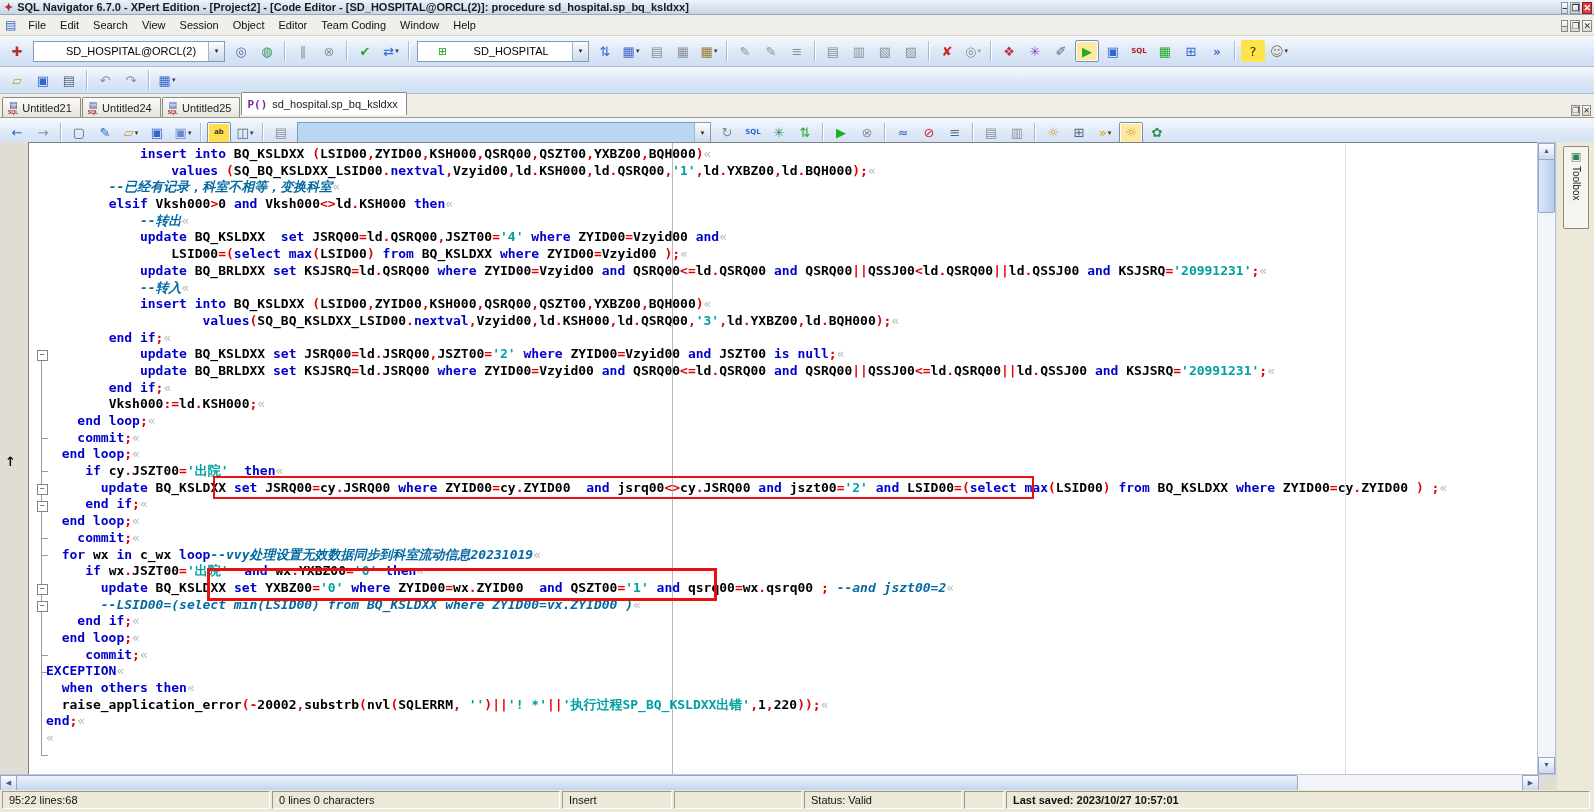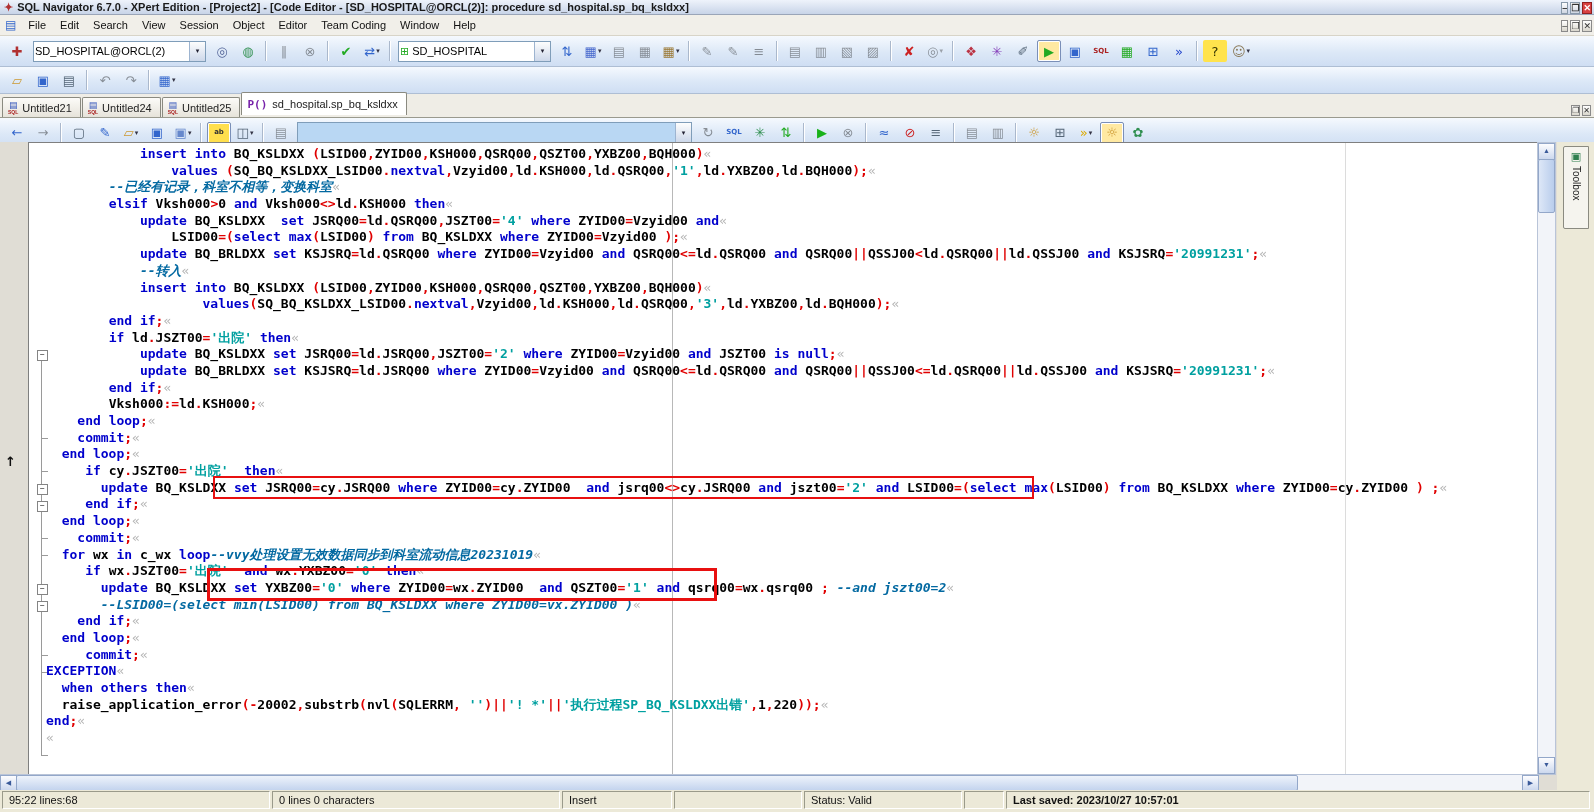--- a/index.html
+++ b/index.html
@@ -31,21 +31,21 @@
   #toolbar-editor{height:29px;}
   .ic{width:22px;height:20px;display:inline-flex;align-items:center;justify-content:center;margin:0 1px;
     font-family:"DejaVu Sans",sans-serif;font-size:13px;border:1px solid transparent;border-radius:2px;position:relative;}
   .ic .g{line-height:1;}
   .ic .g.txt{font-size:7px;font-weight:bold;letter-spacing:0;}
   .ic.dis{opacity:.4;filter:grayscale(1);}
   .ic.boxed{border:1px solid #7a8fb8;background:#ffe9a2;box-shadow:inset 0 0 0 1px #fff;}
   .ic .dd{font-size:7px;color:#334;margin-left:1px;}
   .tsep{width:0;height:20px;border-left:1px solid #aab8cc;border-right:1px solid #ffffff;margin:0 4px;}
   .combo{display:inline-flex;align-items:center;height:19px;background:#fff;border:1px solid #7f9db9;
-    margin:0 3px;font-size:11px;padding-left:1px;overflow:hidden;}
+    margin:0 3px;font-size:11px;padding-left:20px;overflow:hidden;text-align:center;}
   .combo .cic{font-size:11px;margin-right:3px;font-family:"DejaVu Sans",sans-serif;}
   .combo .cval{flex:1;white-space:nowrap;overflow:hidden;}
   .combo .cbtn{width:15px;height:100%;background:linear-gradient(#fdfdfd,#cdd8ea);border-left:1px solid #9db4d0;
     font-size:7px;display:flex;align-items:center;justify-content:center;color:#223;}
 
   
   #tabbar{height:23px;background:#efede6;display:flex;align-items:flex-end;padding:0 2px;border-bottom:1px solid #9a9a8e;}
   .tab{display:inline-flex;align-items:center;height:19px;padding:0 8px 0 5px;margin-right:1px;font-size:11px;color:#222;
     background:linear-gradient(#fcfbf8,#e6e3da);border:1px solid #8a8a80;border-bottom:none;border-radius:2px 2px 0 0;white-space:nowrap;}
   .tab.active{height:22px;background:#ffffff;font-weight:normal;}
@@ -400,28 +400,28 @@
           <div class="gut-tick" style="top: 411.8px;"></div>
           <div class="gut-tick" style="top: 512px;"></div>
           <div class="gut-tick" style="top: 528.7px;"></div>
           <div class="gut-tick" style="top: 612.2px;"></div>
         </div>
       <div id="code">
           <div class="cl"><span>            </span><span class="k">insert</span><span> </span><span class="k">into</span><span> </span><span class="id">BQ_KSLDXX</span><span> </span><span class="p">(</span><span class="id">LSID00</span><span class="p">,</span><span class="id">ZYID00</span><span class="p">,</span><span class="id">KSH000</span><span class="p">,</span><span class="id">QSRQ00</span><span class="p">,</span><span class="id">QSZT00</span><span class="p">,</span><span class="id">YXBZ00</span><span class="p">,</span><span class="id">BQH000</span><span class="p">)</span><span class="mk">«</span></div>
           <div class="cl"><span>                </span><span class="k">values</span><span> </span><span class="p">(</span><span class="id">SQ_BQ_KSLDXX_LSID00</span><span class="p">.</span><span class="k">nextval</span><span class="p">,</span><span class="id">Vzyid00</span><span class="p">,</span><span class="id">ld</span><span class="p">.</span><span class="id">KSH000</span><span class="p">,</span><span class="id">ld</span><span class="p">.</span><span class="id">QSRQ00</span><span class="p">,</span><span class="s">'1'</span><span class="p">,</span><span class="id">ld</span><span class="p">.</span><span class="id">YXBZ00</span><span class="p">,</span><span class="id">ld</span><span class="p">.</span><span class="id">BQH000</span><span class="p">)</span><span class="p">;</span><span class="mk">«</span></div>
           <div class="cl"><span>        </span><span class="c">--已经有记录，科室不相等，变换科室</span><span class="mk">«</span></div>
           <div class="cl"><span>        </span><span class="k">elsif</span><span> </span><span class="id">Vksh000</span><span class="p">&gt;</span><span class="id">0</span><span> </span><span class="k">and</span><span> </span><span class="id">Vksh000</span><span class="p">&lt;</span><span class="p">&gt;</span><span class="id">ld</span><span class="p">.</span><span class="id">KSH000</span><span> </span><span class="k">then</span><span class="mk">«</span></div>
+          <div class="cl"><span>            </span><span class="c">--转出</span><span class="mk">«</span></div>
           <div class="cl"><span>            </span><span class="k">update</span><span> </span><span class="id">BQ_KSLDXX</span><span>  </span><span class="k">set</span><span> </span><span class="id">JSRQ00</span><span class="p">=</span><span class="id">ld</span><span class="p">.</span><span class="id">QSRQ00</span><span class="p">,</span><span class="id">JSZT00</span><span class="p">=</span><span class="s">'4'</span><span> </span><span class="k">where</span><span> </span><span class="id">ZYID00</span><span class="p">=</span><span class="id">Vzyid00</span><span> </span><span class="k">and</span><span class="mk">«</span></div>
           <div class="cl"><span>                </span><span class="id">LSID00</span><span class="p">=</span><span class="p">(</span><span class="k">select</span><span> </span><span class="k">max</span><span class="p">(</span><span class="id">LSID00</span><span class="p">)</span><span> </span><span class="k">from</span><span> </span><span class="id">BQ_KSLDXX</span><span> </span><span class="k">where</span><span> </span><span class="id">ZYID00</span><span class="p">=</span><span class="id">Vzyid00</span><span> </span><span class="p">)</span><span class="p">;</span><span class="mk">«</span></div>
           <div class="cl"><span>            </span><span class="k">update</span><span> </span><span class="id">BQ_BRLDXX</span><span> </span><span class="k">set</span><span> </span><span class="id">KSJSRQ</span><span class="p">=</span><span class="id">ld</span><span class="p">.</span><span class="id">QSRQ00</span><span> </span><span class="k">where</span><span> </span><span class="id">ZYID00</span><span class="p">=</span><span class="id">Vzyid00</span><span> </span><span class="k">and</span><span> </span><span class="id">QSRQ00</span><span class="p">&lt;</span><span class="p">=</span><span class="id">ld</span><span class="p">.</span><span class="id">QSRQ00</span><span> </span><span class="k">and</span><span> </span><span class="id">QSRQ00</span><span class="p">|</span><span class="p">|</span><span class="id">QSSJ00</span><span class="p">&lt;</span><span class="id">ld</span><span class="p">.</span><span class="id">QSRQ00</span><span class="p">|</span><span class="p">|</span><span class="id">ld</span><span class="p">.</span><span class="id">QSSJ00</span><span> </span><span class="k">and</span><span> </span><span class="id">KSJSRQ</span><span class="p">=</span><span class="s">'20991231'</span><span class="p">;</span><span class="mk">«</span></div>
           <div class="cl"><span>            </span><span class="c">--转入</span><span class="mk">«</span></div>
           <div class="cl"><span>            </span><span class="k">insert</span><span> </span><span class="k">into</span><span> </span><span class="id">BQ_KSLDXX</span><span> </span><span class="p">(</span><span class="id">LSID00</span><span class="p">,</span><span class="id">ZYID00</span><span class="p">,</span><span class="id">KSH000</span><span class="p">,</span><span class="id">QSRQ00</span><span class="p">,</span><span class="id">QSZT00</span><span class="p">,</span><span class="id">YXBZ00</span><span class="p">,</span><span class="id">BQH000</span><span class="p">)</span><span class="mk">«</span></div>
           <div class="cl"><span>                    </span><span class="k">values</span><span class="p">(</span><span class="id">SQ_BQ_KSLDXX_LSID00</span><span class="p">.</span><span class="k">nextval</span><span class="p">,</span><span class="id">Vzyid00</span><span class="p">,</span><span class="id">ld</span><span class="p">.</span><span class="id">KSH000</span><span class="p">,</span><span class="id">ld</span><span class="p">.</span><span class="id">QSRQ00</span><span class="p">,</span><span class="s">'3'</span><span class="p">,</span><span class="id">ld</span><span class="p">.</span><span class="id">YXBZ00</span><span class="p">,</span><span class="id">ld</span><span class="p">.</span><span class="id">BQH000</span><span class="p">)</span><span class="p">;</span><span class="mk">«</span></div>
           <div class="cl"><span>        </span><span class="k">end</span><span> </span><span class="k">if</span><span class="p">;</span><span class="mk">«</span></div>
-          <div class="cl"><span>        </span><span class="k">if</span><span> </span><span class="id">ld</span><span class="p">.</span><span class="id">JSZT00</span><span class="p">=</span><span class="s">'出院'</span><span> </span><span class="k">then</span><span class="mk">«</span></div>
           <div class="cl"><span>            </span><span class="k">update</span><span> </span><span class="id">BQ_KSLDXX</span><span> </span><span class="k">set</span><span> </span><span class="id">JSRQ00</span><span class="p">=</span><span class="id">ld</span><span class="p">.</span><span class="id">JSRQ00</span><span class="p">,</span><span class="id">JSZT00</span><span class="p">=</span><span class="s">'2'</span><span> </span><span class="k">where</span><span> </span><span class="id">ZYID00</span><span class="p">=</span><span class="id">Vzyid00</span><span> </span><span class="k">and</span><span> </span><span class="id">JSZT00</span><span> </span><span class="k">is</span><span> </span><span class="k">null</span><span class="p">;</span><span class="mk">«</span></div>
           <div class="cl"><span>            </span><span class="k">update</span><span> </span><span class="id">BQ_BRLDXX</span><span> </span><span class="k">set</span><span> </span><span class="id">KSJSRQ</span><span class="p">=</span><span class="id">ld</span><span class="p">.</span><span class="id">JSRQ00</span><span> </span><span class="k">where</span><span> </span><span class="id">ZYID00</span><span class="p">=</span><span class="id">Vzyid00</span><span> </span><span class="k">and</span><span> </span><span class="id">QSRQ00</span><span class="p">&lt;</span><span class="p">=</span><span class="id">ld</span><span class="p">.</span><span class="id">QSRQ00</span><span> </span><span class="k">and</span><span> </span><span class="id">QSRQ00</span><span class="p">|</span><span class="p">|</span><span class="id">QSSJ00</span><span class="p">&lt;</span><span class="p">=</span><span class="id">ld</span><span class="p">.</span><span class="id">QSRQ00</span><span class="p">|</span><span class="p">|</span><span class="id">ld</span><span class="p">.</span><span class="id">QSSJ00</span><span> </span><span class="k">and</span><span> </span><span class="id">KSJSRQ</span><span class="p">=</span><span class="s">'20991231'</span><span class="p">;</span><span class="mk">«</span></div>
           <div class="cl"><span>        </span><span class="k">end</span><span> </span><span class="k">if</span><span class="p">;</span><span class="mk">«</span></div>
           <div class="cl"><span>        </span><span class="id">Vksh000</span><span class="p">:</span><span class="p">=</span><span class="id">ld</span><span class="p">.</span><span class="id">KSH000</span><span class="p">;</span><span class="mk">«</span></div>
           <div class="cl"><span>    </span><span class="k">end</span><span> </span><span class="k">loop</span><span class="p">;</span><span class="mk">«</span></div>
           <div class="cl"><span>    </span><span class="k">commit</span><span class="p">;</span><span class="mk">«</span></div>
           <div class="cl"><span>  </span><span class="k">end</span><span> </span><span class="k">loop</span><span class="p">;</span><span class="mk">«</span></div>
           <div class="cl"><span>     </span><span class="k">if</span><span> </span><span class="id">cy</span><span class="p">.</span><span class="id">JSZT00</span><span class="p">=</span><span class="s">'出院'</span><span>  </span><span class="k">then</span><span class="mk">«</span></div>
           <div class="cl"><span>       </span><span class="k">update</span><span> </span><span class="id">BQ_KSLDXX</span><span> </span><span class="k">set</span><span> </span><span class="id">JSRQ00</span><span class="p">=</span><span class="id">cy</span><span class="p">.</span><span class="id">JSRQ00</span><span> </span><span class="k">where</span><span> </span><span class="id">ZYID00</span><span class="p">=</span><span class="id">cy</span><span class="p">.</span><span class="id">ZYID00</span><span>  </span><span class="k">and</span><span> </span><span class="id">jsrq00</span><span class="p">&lt;</span><span class="p">&gt;</span><span class="id">cy</span><span class="p">.</span><span class="id">JSRQ00</span><span> </span><span class="k">and</span><span> </span><span class="id">jszt00</span><span class="p">=</span><span class="s">'2'</span><span> </span><span class="k">and</span><span> </span><span class="id">LSID00</span><span class="p">=</span><span class="p">(</span><span class="k">select</span><span> </span><span class="k">max</span><span class="p">(</span><span class="id">LSID00</span><span class="p">)</span><span> </span><span class="k">from</span><span> </span><span class="id">BQ_KSLDXX</span><span> </span><span class="k">where</span><span> </span><span class="id">ZYID00</span><span class="p">=</span><span class="id">cy</span><span class="p">.</span><span class="id">ZYID00</span><span> </span><span class="p">)</span><span> </span><span class="p">;</span><span class="mk">«</span></div>
           <div class="cl"><span>     </span><span class="k">end</span><span> </span><span class="k">if</span><span class="p">;</span><span class="mk">«</span></div>

